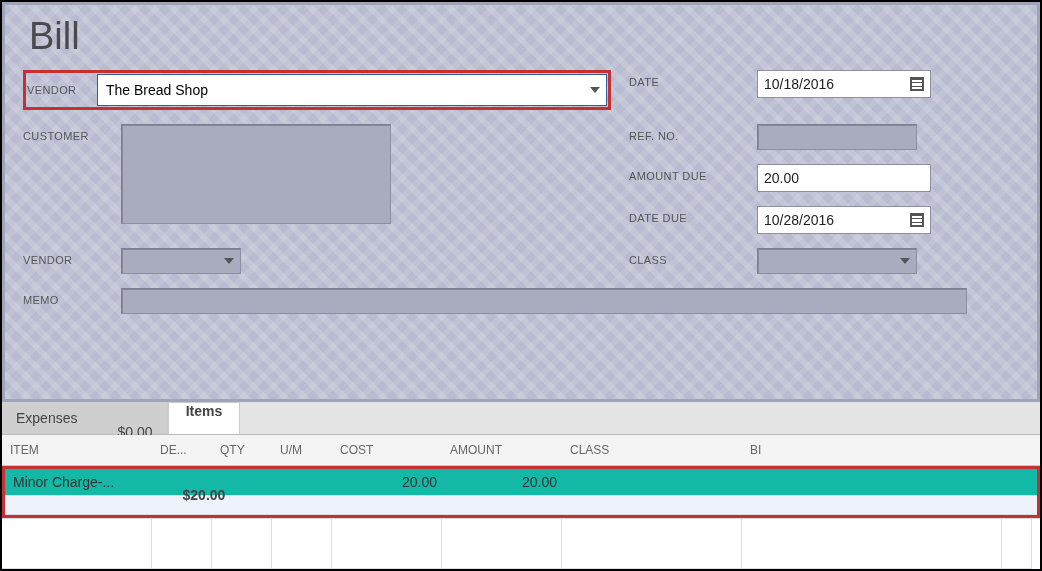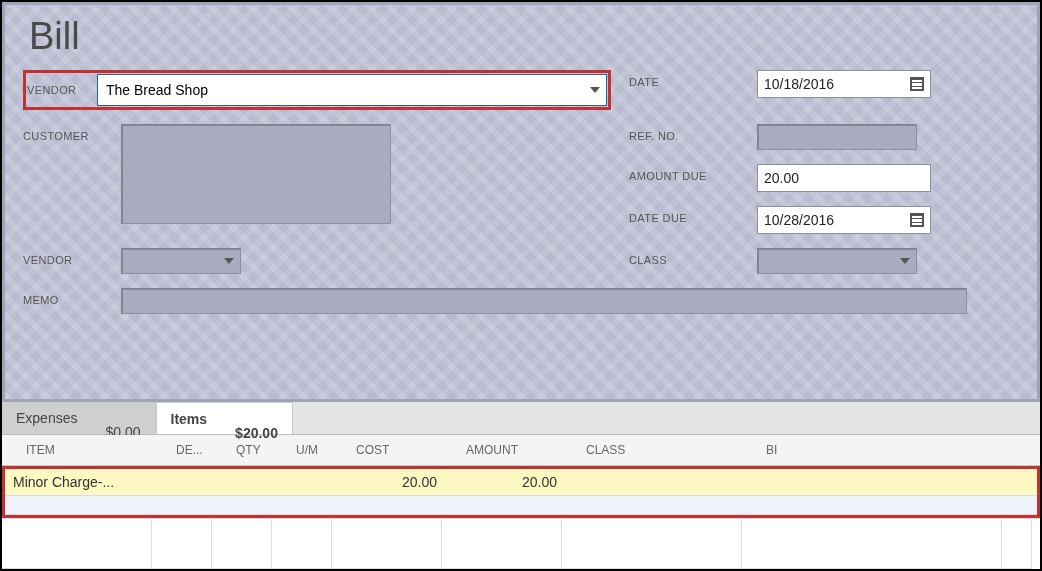--- a/index.html
+++ b/index.html
@@ -140,38 +140,37 @@
     height:32px;
     background:#e5e5e5;
     border-bottom:1px solid #bbb;
   }
   .tab{
     display:flex; align-items:center;
     padding:0 14px;
     font-size:14px;
     color:#444;
     border-right:1px solid #ccc;
-    gap:28px;
+    gap:40px;
   }
   .tab.inactive{ background:#cfcfcf; }
-  .tab.active{ background:#fff; font-weight:bold; border-top:1px solid #ccc; border-left:1px solid #ccc; position:relative; top:0; }
+  .tab.active{ background:#fff; font-weight:bold; border-top:1px solid #ccc; border-left:1px solid #ccc; position:relative; top:0;flex-direction:column; }
   .tab .amt{ font-weight:normal;margin-top:28px; }
   .tab.active .amt{ font-weight:bold; }
 
   
   .cols{
     display:grid;
     grid-template-columns: 150px 60px 60px 60px 110px 120px 180px 260px 30px;
     align-items:center;
     height:30px;
     background:#f4f4f4;
     border-bottom:1px solid #c9c9c9;
     color:#666;
     font-size:12px;
-    padding-left:16px;
   }
   .cols > div{
     padding:0 8px;
     position:relative;
     white-space:nowrap;
     overflow:hidden;
     text-overflow:ellipsis;
   }
   .cols > div + div::before{
     content:"";
@@ -183,21 +182,21 @@
   .row-hl{
     border:3px solid #c43131;
     box-sizing:border-box;
   }
   .data-row{
     display:grid;
     grid-template-columns: 150px 60px 60px 60px 110px 120px 180px 260px 30px;
     height:26px;
     align-items:center;
     font-size:14px;
-    background:#fef9c3;
+    background:#14b8a6;
     border-bottom:1px solid #dcdce4;
   }
   .data-row > div{ padding:0 8px; white-space:nowrap; overflow:hidden; text-overflow:ellipsis; }
   .data-row.alt{ background:#eef3fb; height:18px;}
   .num{ text-align:right; }
 
   .grid-area{
     flex:1;
     background:#fff;
     display:grid;

